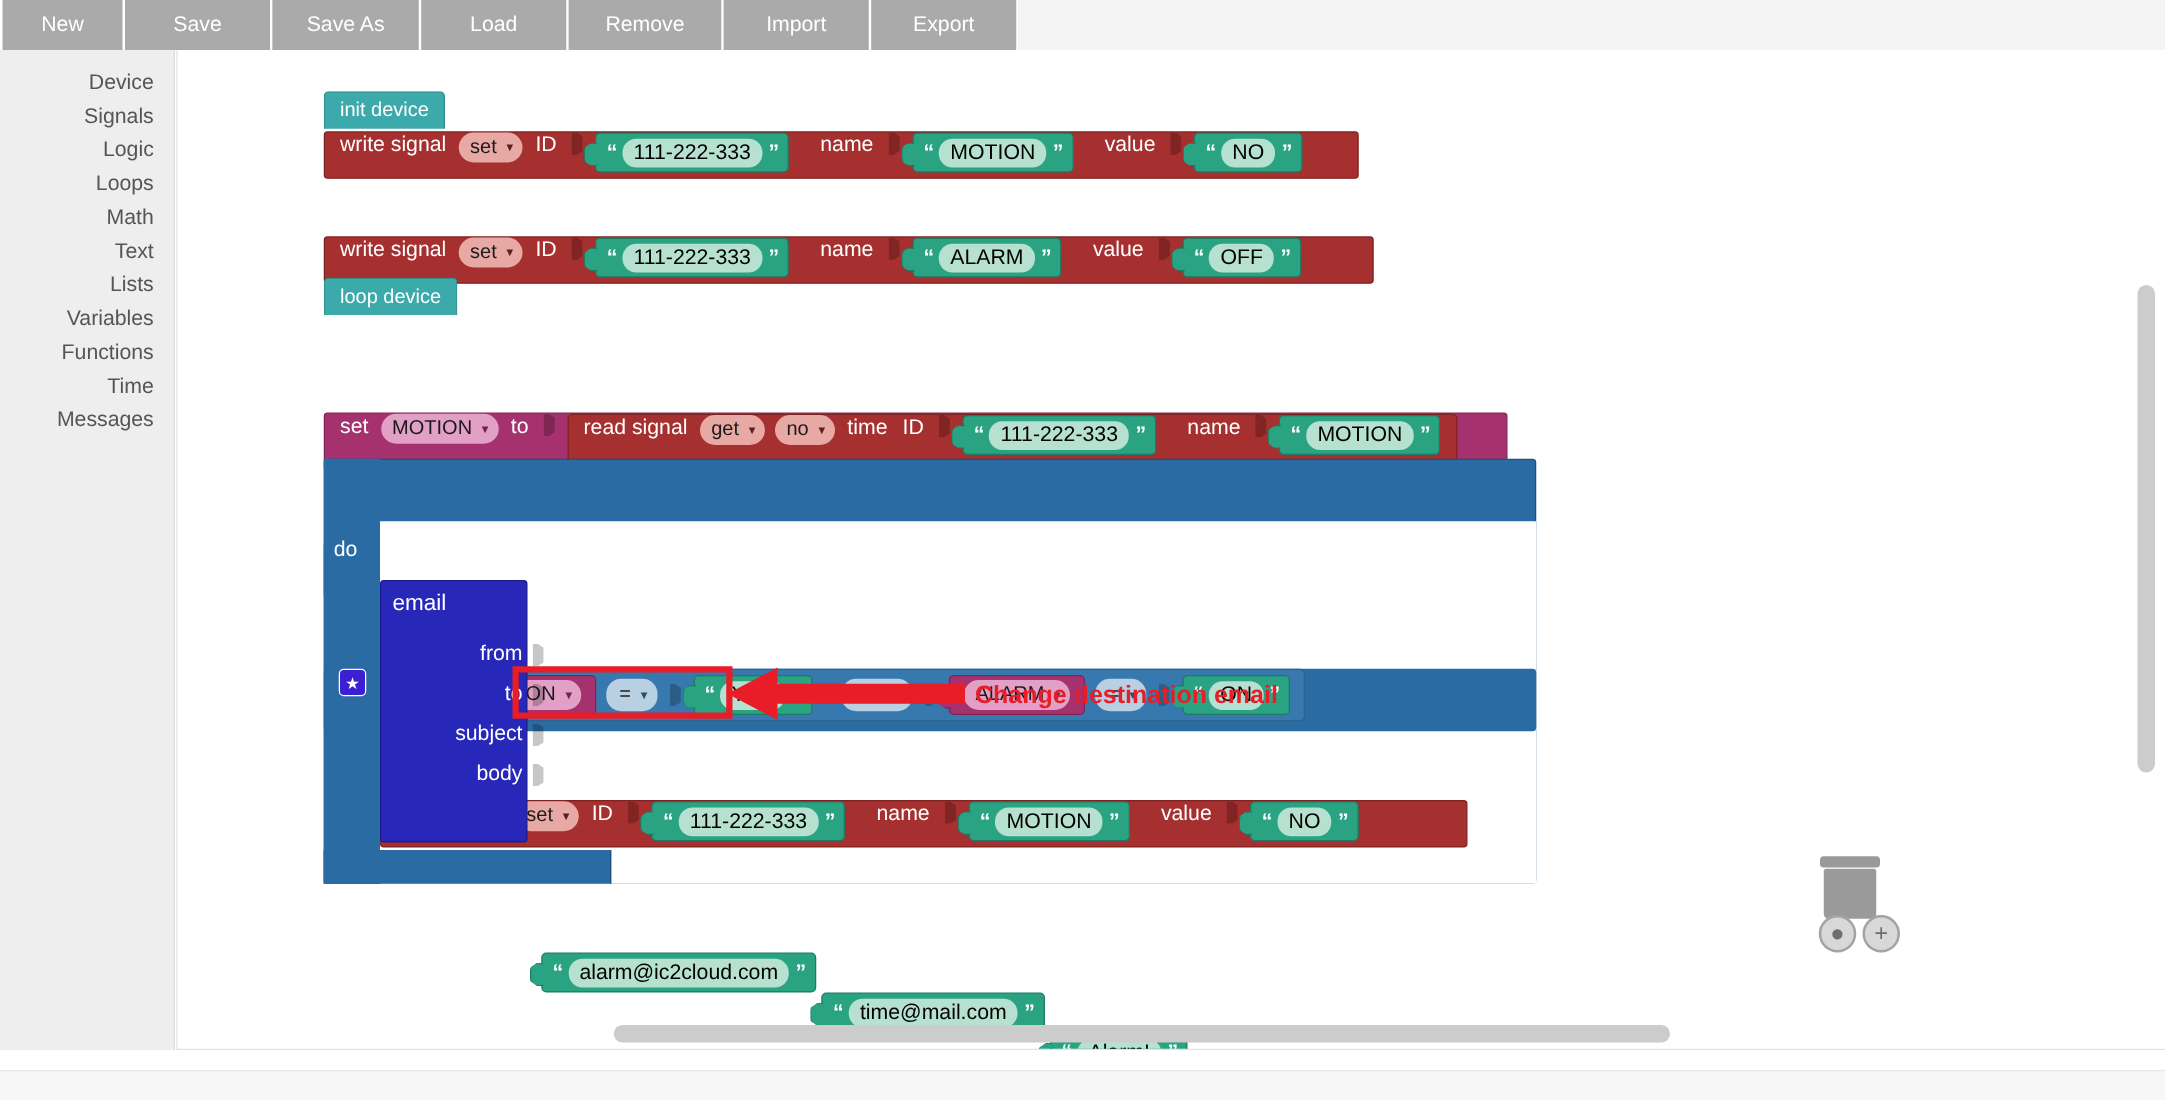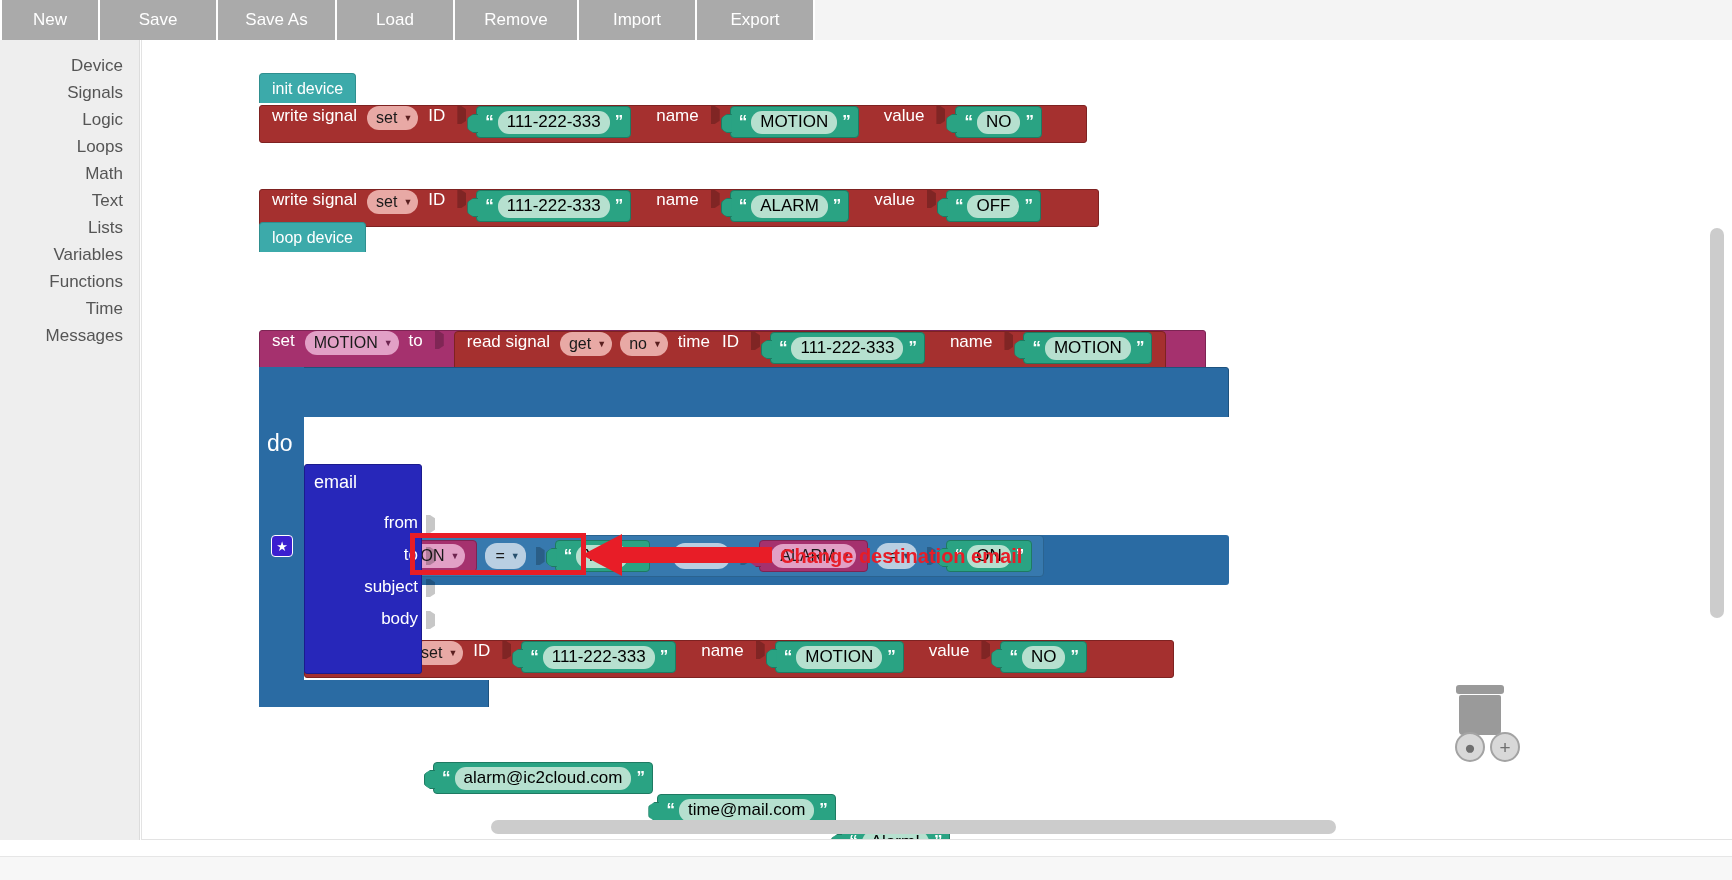--- a/index.html
+++ b/index.html
@@ -515,21 +515,21 @@
         <span class="socket"></span>
         <span class="plug">
           <span class="q ql">“</span>
           <span class="txtfield">ON</span>
           <span class="q qr">”</span>
         </span>
       </span>
     </div>
 
     
-    <div class="blk" style="left:125px; top:390px; color:#ffffff; font-size:23px;">do</div>
+    <div class="blk" style="left:125px; top:390px; color:#ffffff; font-size:17px;">do</div>
 
     
     <div class="blk stmt c-red" style="left:162px; top:382px; width:870px;">
       <span class="lbl">write signal</span>
       <span class="dd dd-red">
           <span>set</span>
           <span class="arw">▼</span>
         </span>
       <span class="lbl">ID</span>
       <span class="socket"></span>

